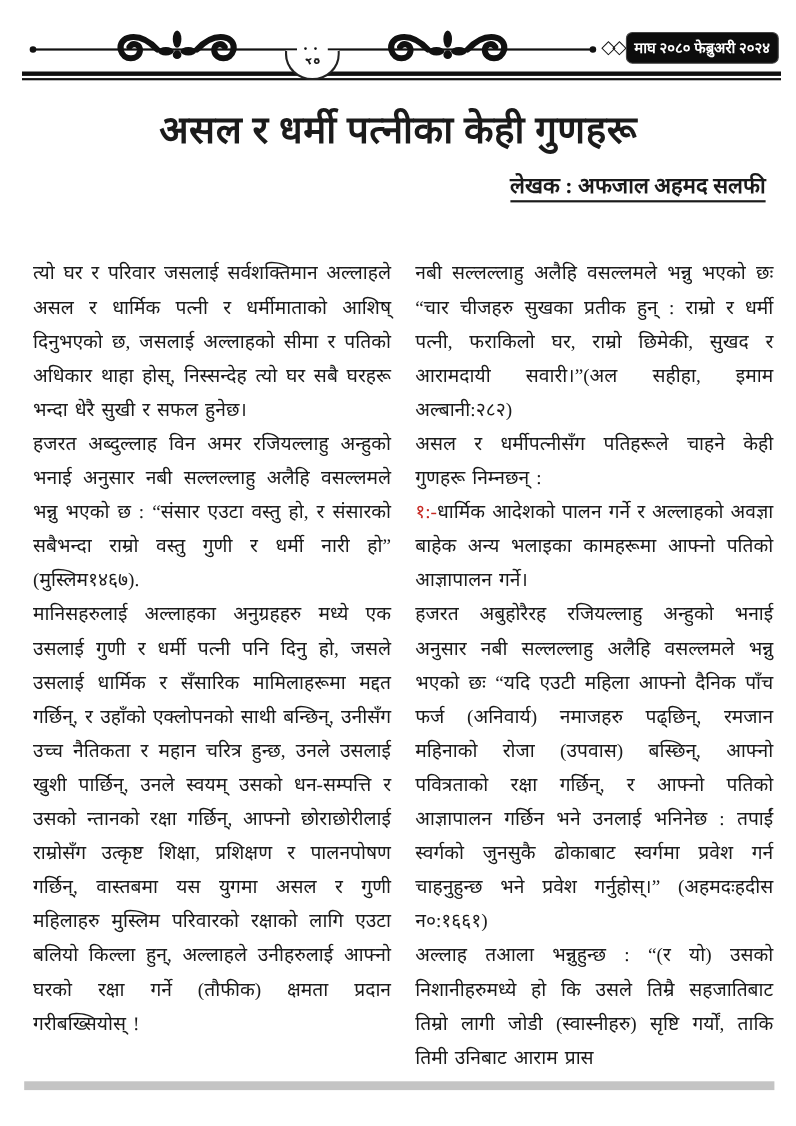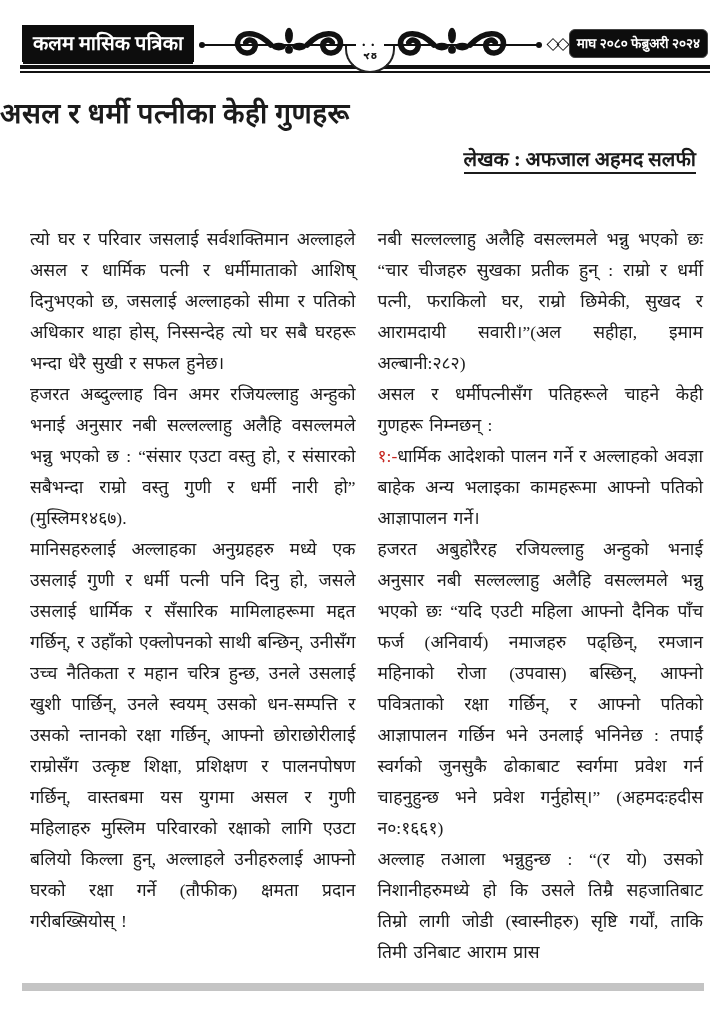--- a/index.html
+++ b/index.html
@@ -71,21 +71,22 @@
   .double-rule {
     margin: 3px 14px 0 20px;
     border-top: 4px solid #111;
     border-bottom: 2px solid #111;
     height: 2px;
   }
 
   
   .title {
     margin: 20px 0 0 0;
-    font-size: 28px; font-weight: bold;
+    text-align: center;
+    font-size: 35px; font-weight: bold;
     letter-spacing: 0.5px;
   }
   .byline {
     text-align: right;
     margin: 14px 28px 0 0;
     font-size: 20px; font-weight: bold;
   }
   .byline span { border-bottom: 2px solid #1b1b1b; padding-bottom: 2px; }
 
   
@@ -113,21 +114,20 @@
     background: #c4c4c4;
   }
 </style>
 </head>
 <body>
 
 <div class="page">
 
   <header>
     <div class="masthead-row">
-      <div class="masthead-box">कलम मासिक पत्रिका</div>
 
       <div class="ornament-strip">
         <div class="ornament-line"></div>
 
         <svg class="fleuron left" viewBox="0 0 150 50" xmlns="http://www.w3.org/2000/svg">
           <g fill="none" stroke="#111" stroke-width="7" stroke-linecap="round">
             <path d="M52 25 C 30 2, 6 10, 10 26 C 13 38, 30 38, 32 27 C 33 19, 24 16, 20 22"></path>
             <path d="M98 25 C 120 2, 144 10, 140 26 C 137 38, 120 38, 118 27 C 117 19, 126 16, 130 22"></path>
           </g>
           <g fill="#111">

